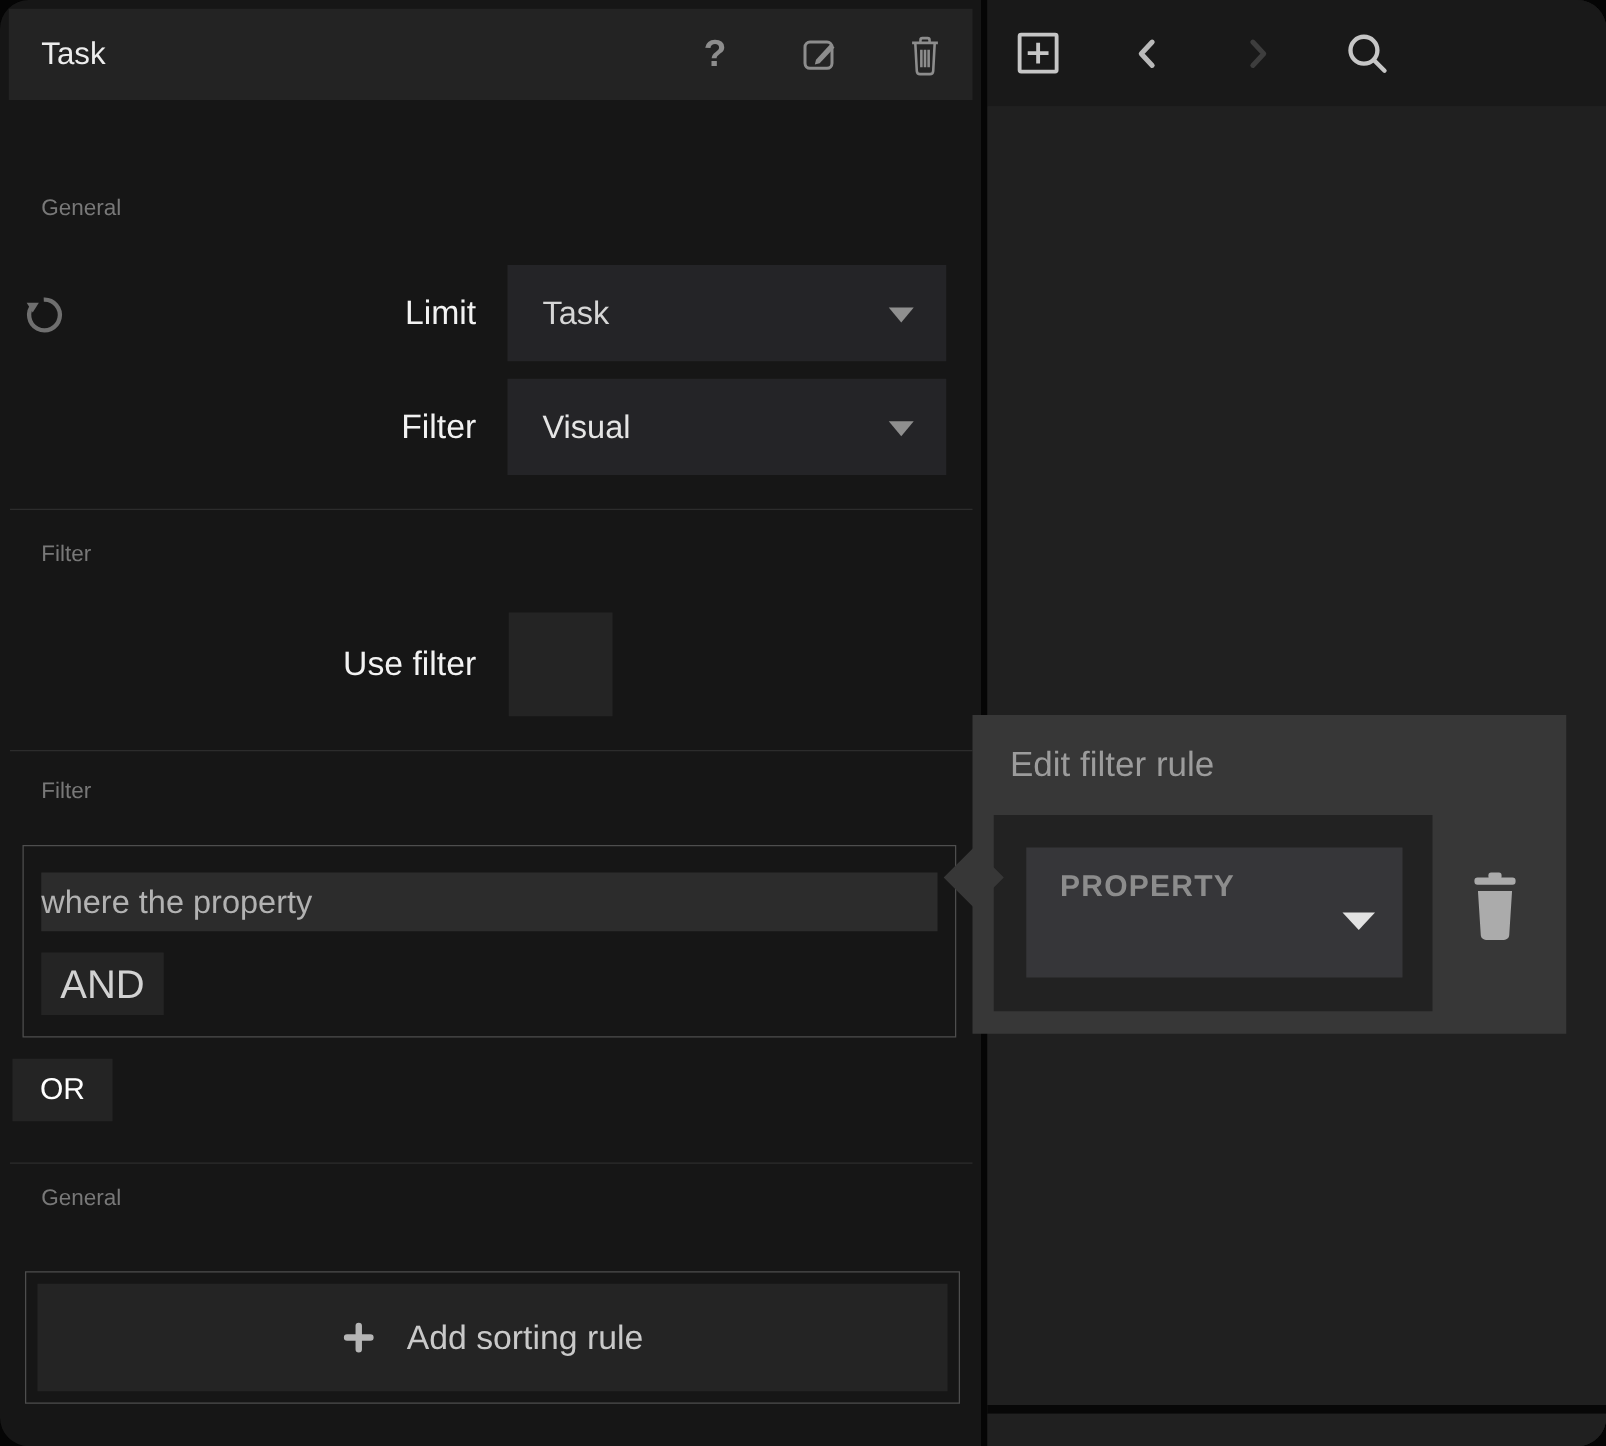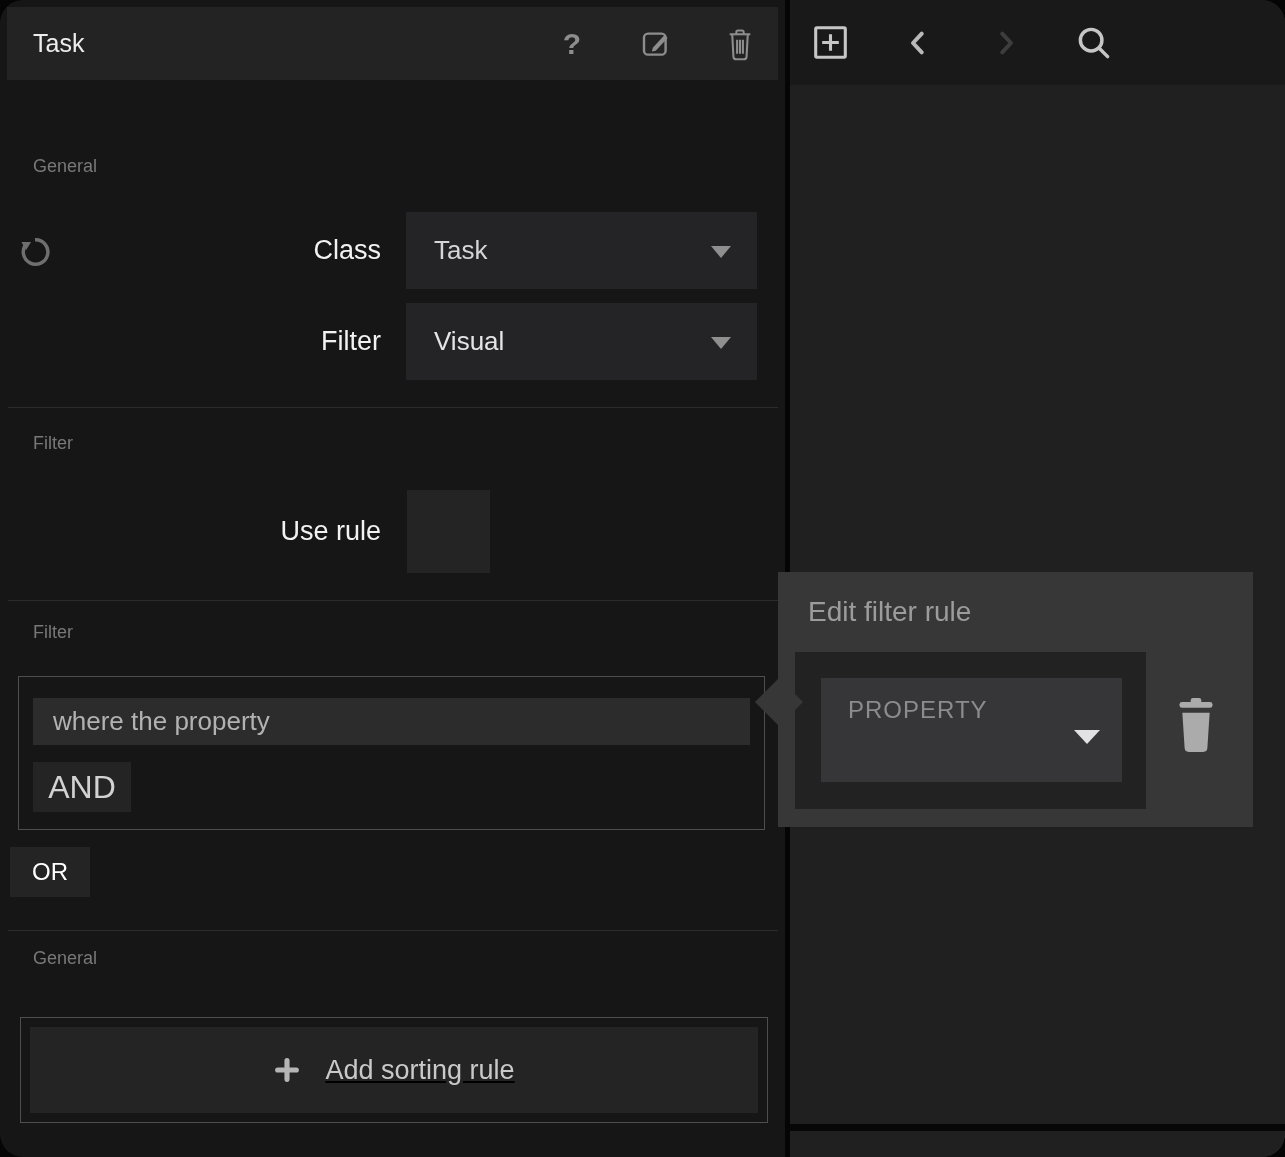--- a/index.html
+++ b/index.html
@@ -29,28 +29,28 @@
 
   .reset-btn { position:absolute; left:17px; top:234px; width:36px; height:36px; cursor:pointer; }
 
   .divider { position:absolute; left:8px; width:770px; height:1px; background:#2c2c2c; }
 
   .checkbox { position:absolute; left:407px; top:490px; width:83px; height:83px; background:#242424; cursor:pointer; }
 
   .filter-box { position:absolute; left:18px; top:676px; width:747px; height:154px;
                 border:1px solid #4e4e4e; padding:21px 14px 16px 14px; }
   .rule-row { height:47px; background:#2c2c2c; display:flex; align-items:center; cursor:pointer; }
-  .rule-text { margin-left:20px; font-size:26px; color:#b2b2b2; }
+  .rule-text { margin-left:0; font-size:26px; color:#b2b2b2; }
   .and-btn { margin-top:17px; width:98px; height:50px; background:#242424; color:#d2d2d2;
              font-size:32px; display:flex; align-items:center; justify-content:center; cursor:pointer; }
   .or-btn { position:absolute; left:10px; top:847px; width:80px; height:50px; background:#242424; color:#ffffff;
             font-size:24px; display:flex; align-items:center; justify-content:center; cursor:pointer; }
 
   .sorting-box { position:absolute; left:20px; top:1017px; width:748px; height:106px;
-                 border:1px solid #4e4e4e; padding:9px;text-decoration:underline; }
+                 border:1px solid #4e4e4e; padding:9px; }
   .add-sort-btn { width:100%; height:100%; background:#242424; display:flex; align-items:center; justify-content:center;
                   gap:24px; cursor:pointer; }
   .add-sort-label { font-size:27px; color:#c9c9c9; }
 
   
   .v-divider { position:absolute; left:785px; top:0; width:5px; height:1157px; background:#050505; }
 
   
   .right-panel { position:absolute; left:790px; top:0; width:495px; height:1157px; background:#202020; }
   .toolbar { position:absolute; left:0; top:0; width:495px; height:85px; background:#191919;
@@ -60,21 +60,21 @@
   .bottom-gap { position:absolute; left:0; top:1124px; width:495px; height:7px; background:#070707; }
   .bottom-strip { position:absolute; left:0; top:1131px; width:495px; height:26px; background:#202020; }
 
   
   .popup { position:absolute; left:778px; top:572px; width:475px; height:255px; background:#373737; z-index:5; }
   .popup-notch { position:absolute; left:-16px; top:113px; width:34px; height:34px; background:#373737;
                  transform:rotate(45deg); z-index:4; }
   .popup-title { position:absolute; left:30px; top:24px; font-size:28px; color:#9c9c9c; }
   .popup-inner { position:absolute; left:17px; top:80px; width:351px; height:157px; background:#222222; }
   .prop-select { position:absolute; left:26px; top:26px; width:301px; height:104px; background:#363639; cursor:pointer; }
-  .prop-label { position:absolute; left:27px; top:18px; font-size:24px; font-weight:400; letter-spacing:1px; color:#8c8c8c; }
+  .prop-label { position:absolute; left:27px; top:18px; font-size:24px; font-weight:700; letter-spacing:1px; color:#8c8c8c; }
   .prop-caret { position:absolute; right:22px; top:52px; width:0; height:0;
                 border-left:13px solid transparent; border-right:13px solid transparent; border-top:14px solid #e2e2e2; }
   .popup-trash { position:absolute; left:397px; top:124px; width:42px; height:58px; cursor:pointer; }
 </style>
 </head>
 <body>
 
 <div class="screen">
 
   <div class="left-panel">
@@ -104,36 +104,36 @@
 
     <div class="s-heading" style="top:156px">General</div>
 
     <span class="reset-btn">
       <svg width="36" height="36" viewBox="0 0 24 24">
         <path d="M12 3.8 A 8.2 8.2 0 1 1 6.4 6.4" fill="none" stroke="#6f6f6f" stroke-width="2.3"></path>
         <polygon points="2.9,5.4 9.4,5.4 6.1,10.6" fill="#6f6f6f"></polygon>
       </svg>
     </span>
 
-    <div class="form-label" style="top:212px; line-height:77px;">Class</div>
+    <div class="form-label" style="top:212px; line-height:77px;">Limit</div>
     <div class="select" style="top:212px; height:77px;">
       <span class="select-value">Task</span>
       <span class="caret"></span>
     </div>
 
     <div class="form-label" style="top:303px; line-height:77px;">Filter</div>
     <div class="select" style="top:303px; height:77px;">
       <span class="select-value muted">Visual</span>
       <span class="caret"></span>
     </div>
 
     <div class="divider" style="top:407px"></div>
 
     <div class="s-heading" style="top:433px">Filter</div>
-    <div class="form-label" style="top:490px; line-height:83px;">Use rule</div>
+    <div class="form-label" style="top:490px; line-height:83px;">Use filter</div>
     <div class="checkbox"></div>
 
     <div class="divider" style="top:600px"></div>
 
     <div class="s-heading" style="top:622px">Filter</div>
 
     <div class="filter-box">
       <div class="rule-row">
         <span class="rule-text">where the property</span>
       </div>

